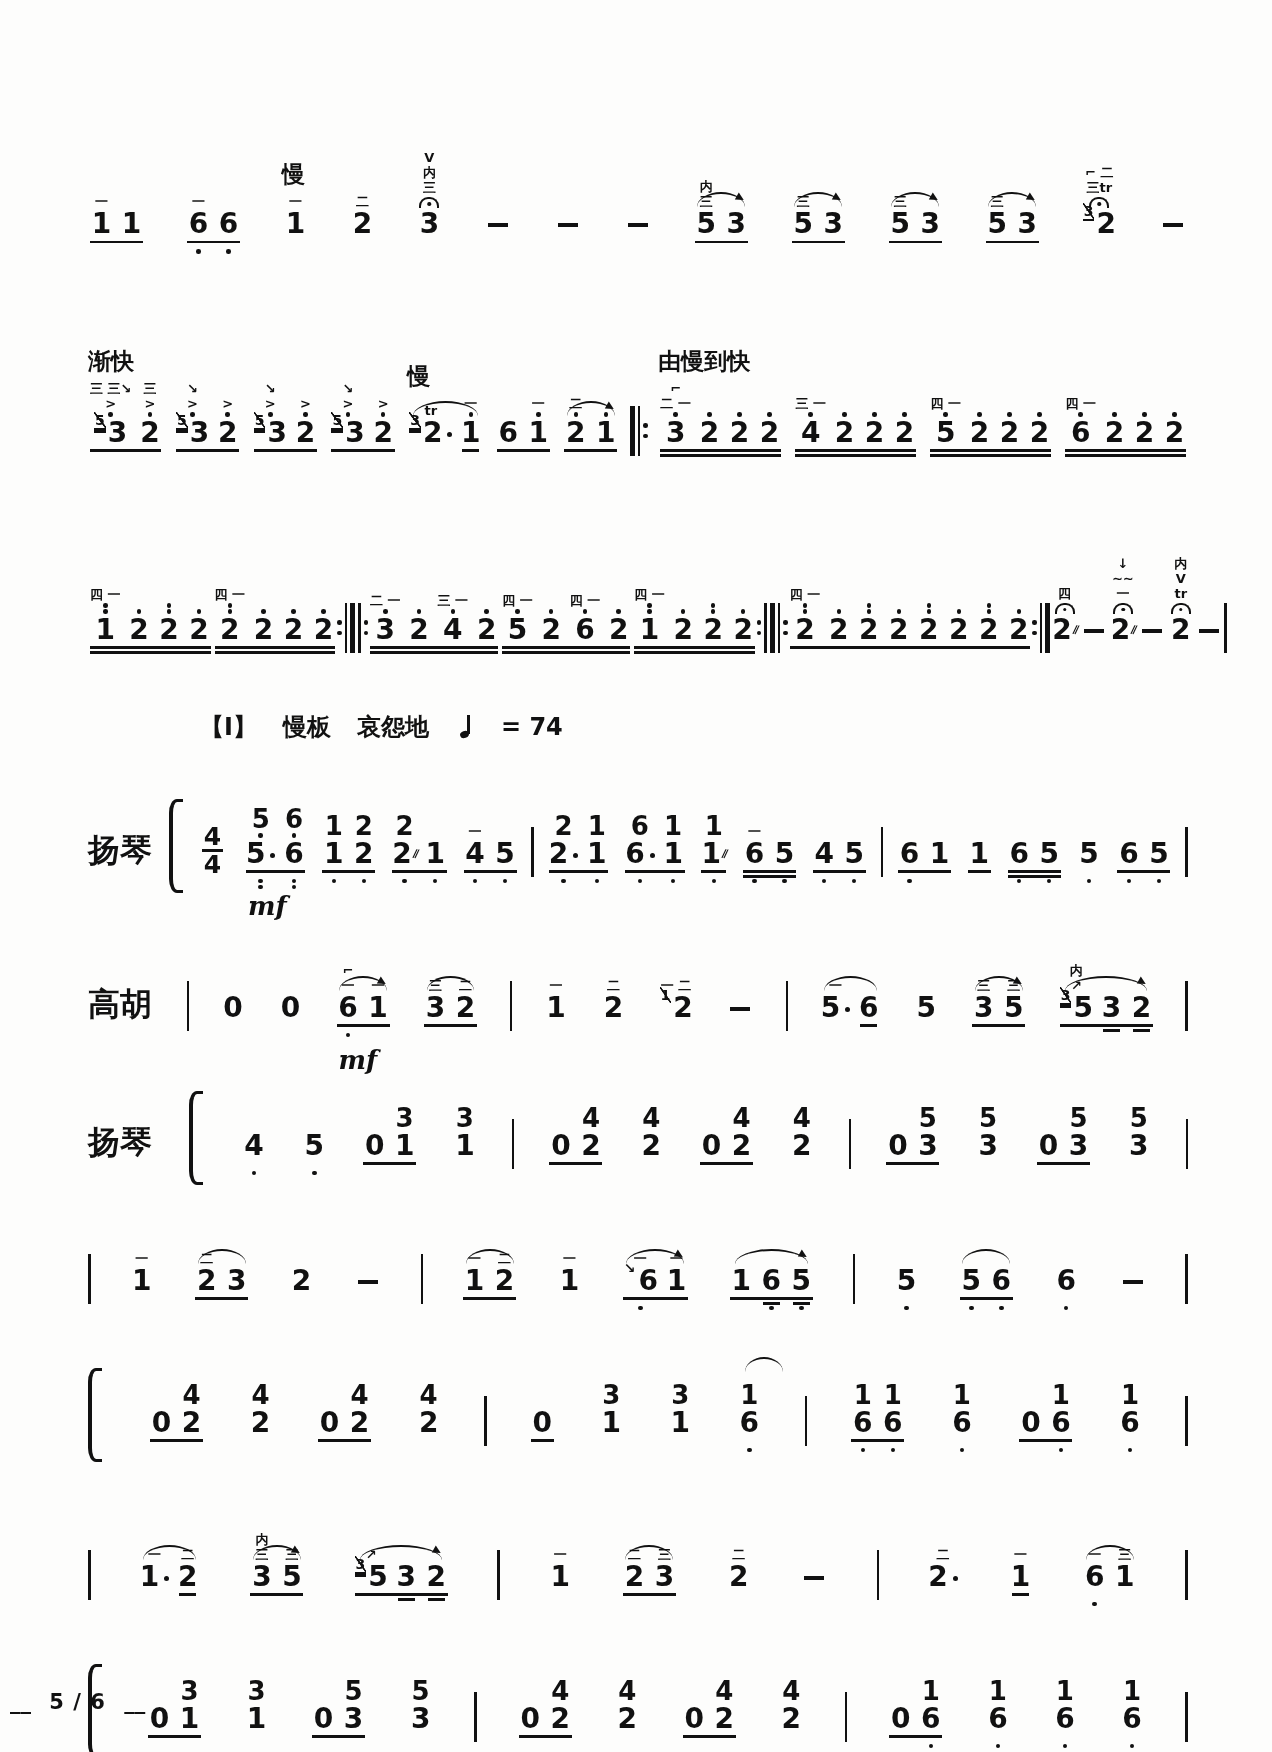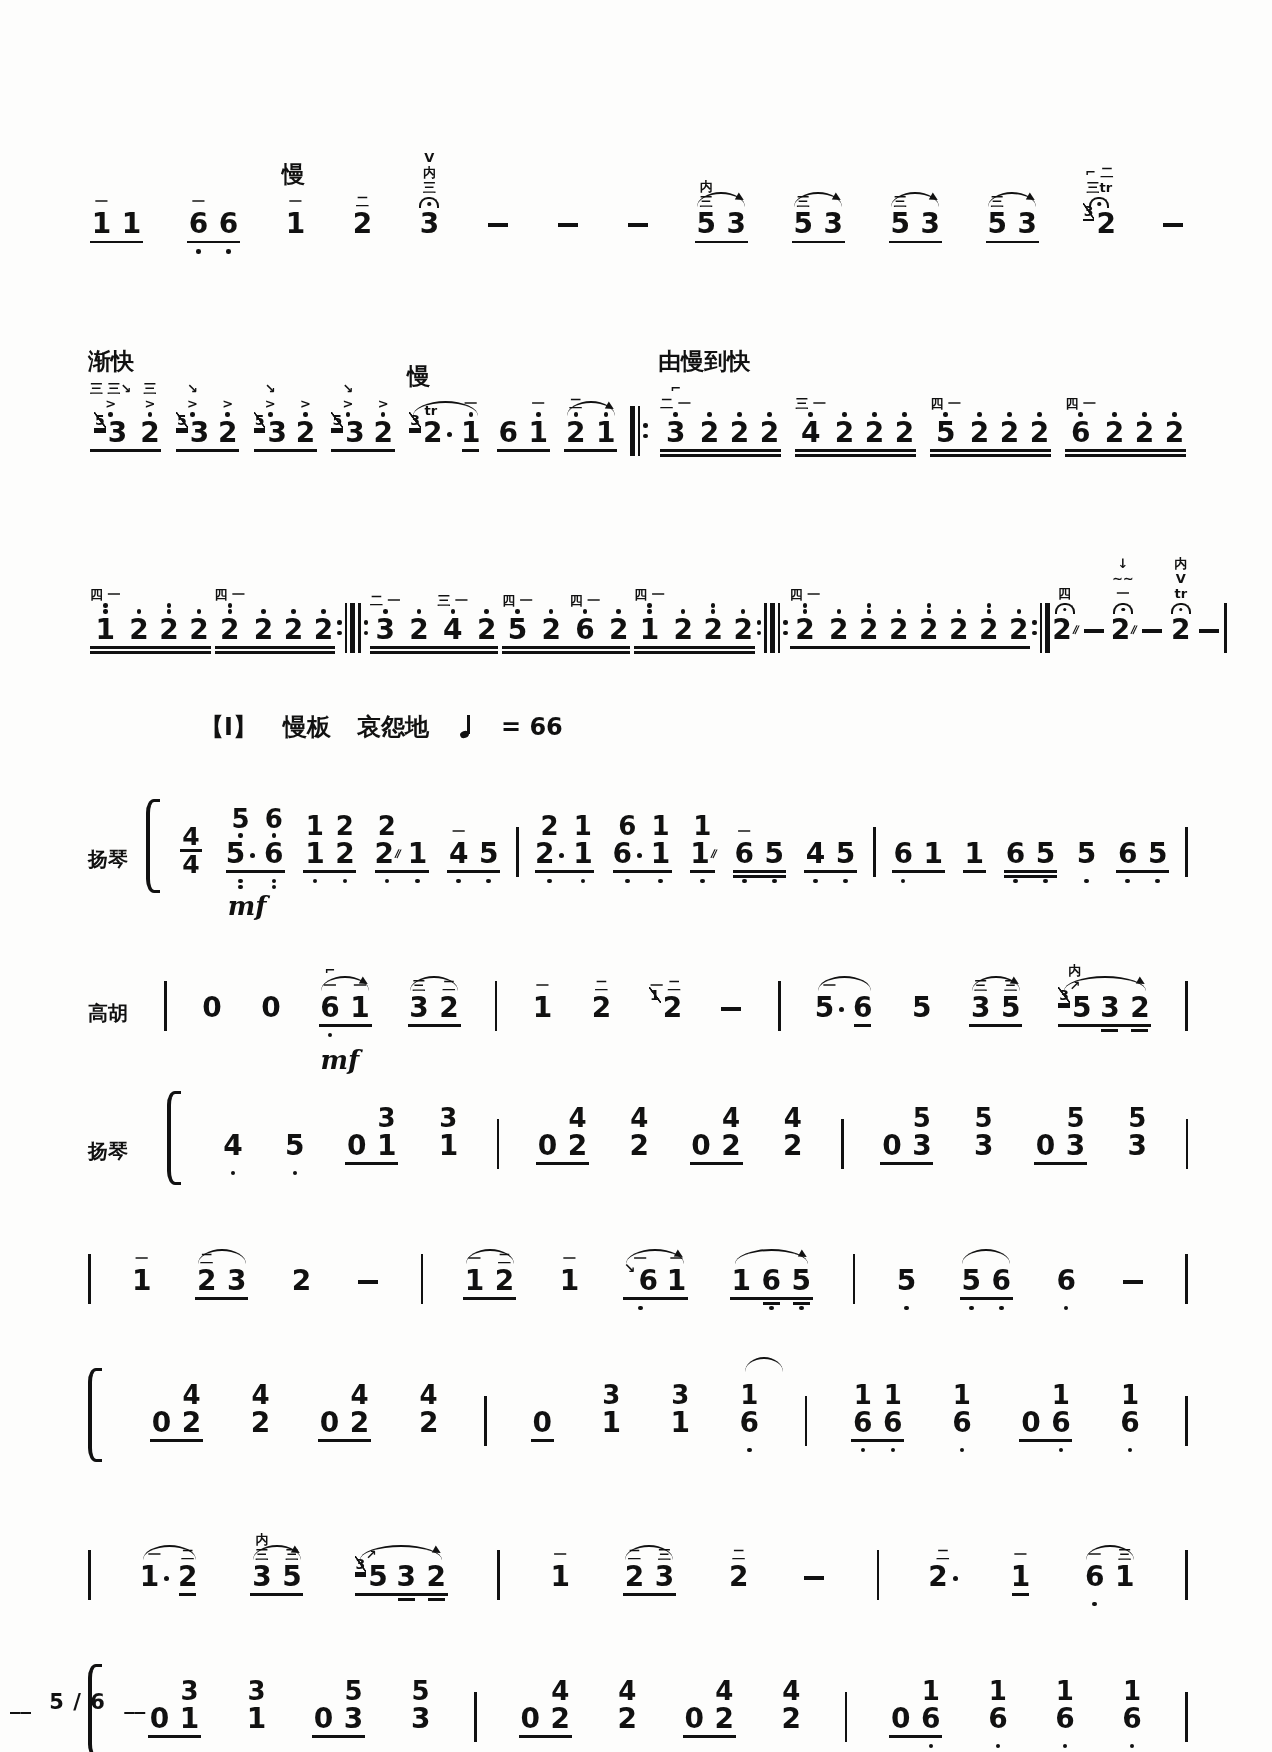--- a/index.html
+++ b/index.html
@@ -4,21 +4,21 @@
 <style>
   html,body{margin:0;padding:0}
   body{
     width:1272px;height:1752px;box-sizing:border-box;
     background:#fdfdfc;color:#111;
     font-family:"DejaVu Sans","Liberation Sans",sans-serif;
     padding:80px 84px 0 88px;overflow:hidden;position:relative;
   }
   .mline{display:flex;align-items:flex-end;justify-content:space-between;
     position:relative;width:100%;}
-  .inst{font-size:20px;font-weight:bold;white-space:nowrap;margin:0 4px 16px 0}
+  .inst{font-size:32px;font-weight:bold;white-space:nowrap;margin:0 4px 16px 0}
   .brk{width:10px;height:88px;border-left:4px solid #111;border-top:3px solid #111;
     border-bottom:3px solid #111;border-radius:8px 0 0 8px/14px 0 0 14px;
     margin:0 4px -4px 0;flex:0 0 auto}
   .tsig{display:flex;flex-direction:column;align-items:center;font-weight:bold;
     font-size:25px;line-height:25px;margin:0 8px 12px 2px}
   .tsig .den{border-top:3px solid #111;padding:0 2px}
   .grp{position:relative;display:flex;flex-direction:column;align-items:center;flex:0 0 auto}
   .notes{display:flex;align-items:flex-end;gap:7px;position:relative;padding:0 2px}
   .grp.u1 .notes::after{content:'';position:absolute;left:2px;right:2px;bottom:16px;
     height:2.5px;background:#111}
@@ -1120,21 +1120,21 @@
           <div class="bl"></div>
         </div>
       </div>
     </div>
 
   <div class="shead">
     <span>【I】</span>
     <span>慢板</span>
     <span>哀怨地</span>
     <span class="qn"></span>
-    <span>= 66</span>
+    <span>= 74</span>
   </div>
 
   <div id="zone-b">
       <div class="mline" style="padding-top: 40px; margin-top: 16px;">
         <div class="inst">扬琴</div>
         <div class="brk"></div>
         <div class="tsig">
           <div class="num">4</div>
           <div class="den">4</div>
         </div>

